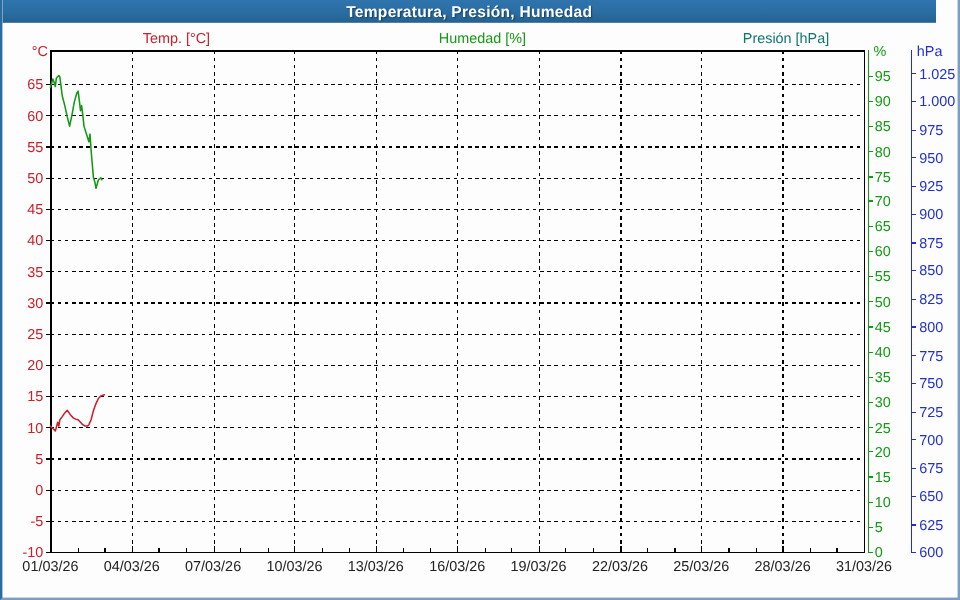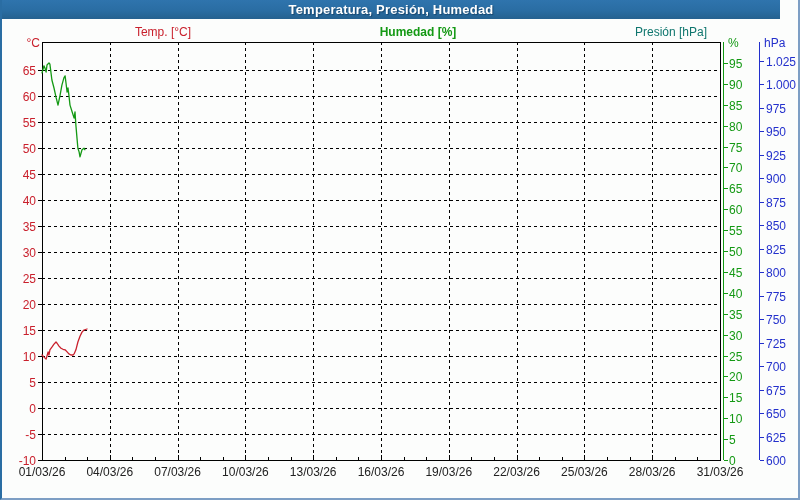--- a/index.html
+++ b/index.html
@@ -7,24 +7,24 @@
     position:relative;width:800px;height:500px;box-sizing:border-box;
     background:#fcfdfc;overflow:hidden;
     border-left:2px solid #2a6da3;border-right:2px solid #7d9ec4;border-bottom:2px solid #7d9ec4;
   }
   .titlebar{
     position:absolute;top:0;left:0;right:18px;height:19px;
     background:linear-gradient(180deg,#2f74ad 0%,#2a6da3 55%,#25618f 100%);
     color:#fff;font-size:13px;font-weight:bold;text-align:center;line-height:19px;
     text-shadow:1px 1px 1px #17456b;letter-spacing:.2px;z-index:2;
   }
-  .legend{position:absolute;top:25px;left:16px;right:0;height:15px;font-size:12px;z-index:2;padding-left:48px;}
+  .legend{position:absolute;top:25px;left:0;right:0;height:15px;font-size:12px;z-index:2;padding-left:48px;}
   .lg{position:absolute;transform:translateX(-50%);white-space:nowrap;}
   .lg.temp{left:145px;color:#c9202c;}
-  .lg.hum{left:400px;color:#149914;font-weight:bold;}
+  .lg.hum{left:400px;color:#149914;}
   .lg.pres{left:653px;color:#0f766e;}
   svg{position:absolute;top:0;left:0;z-index:1;}
   text{font-family:"Liberation Sans",sans-serif;font-size:12px;}
   .t-red{fill:#c9202c;}
   .t-green{fill:#149914;}
   .t-blue{fill:#2330cc;}
   .t-dark{fill:#222222;}
 </style>
 </head>
 <body>

